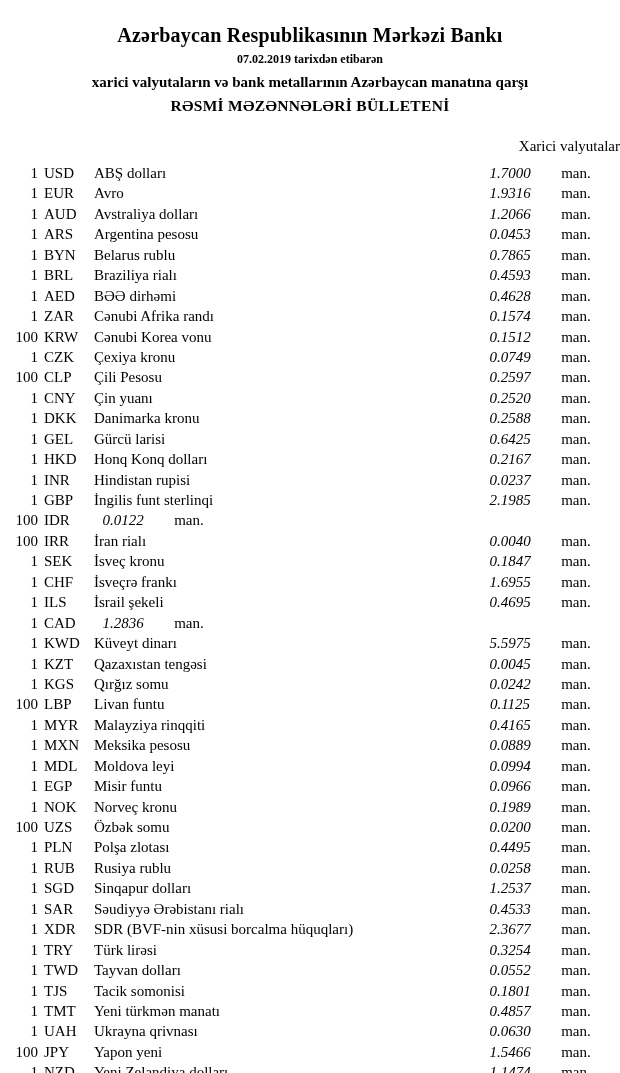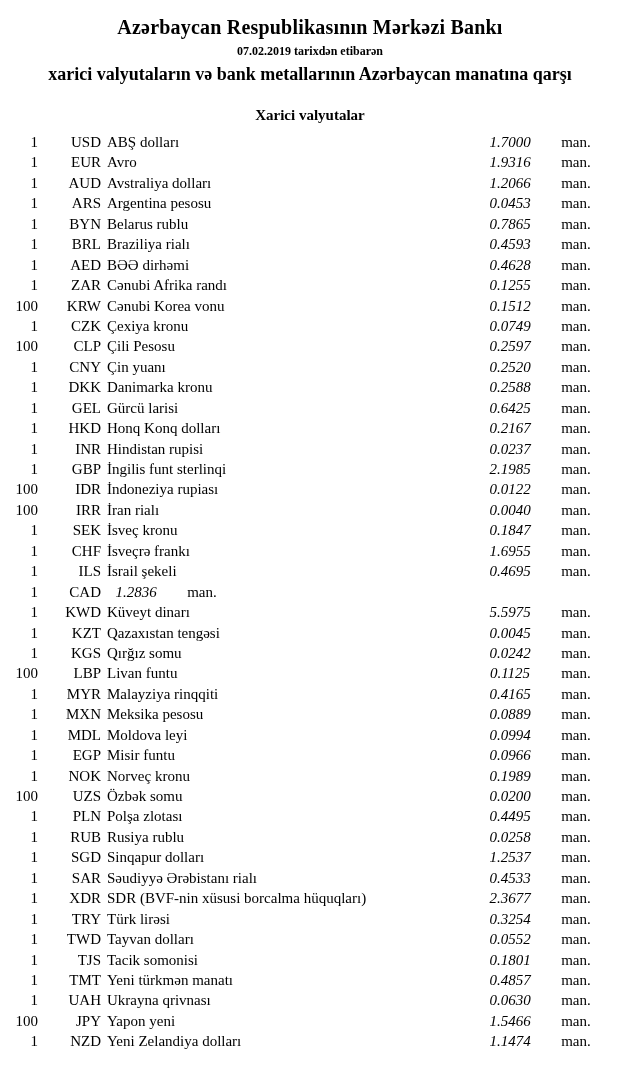--- a/index.html
+++ b/index.html
@@ -11,48 +11,48 @@
   }
   .page {
     position: relative;
     width: 620px;
     height: 1073px;
     background: #ffffff;
     overflow: hidden;
   }
   .header {
     text-align: center;
-    padding-top: 14px;
+    padding-top: 22px;
   }
   .title {
     font-size: 20px;
     font-weight: bold;
     line-height: 26px;
     letter-spacing: 0.2px;
   }
   .date-line {
     font-size: 12px;
     font-weight: bold;
     line-height: 23px;
   }
   .subtitle {
-    font-size: 18px;
+    font-size: 15px;
     font-weight: bold;
     line-height: 23px;
   }
   .bulletin-title {
     font-size: 15.5px;
     font-weight: bold;
     line-height: 23px;
     letter-spacing: 0.3px;
   }
   .section-title {
-    text-align: center;
+    text-align: right;
     font-size: 15px;
-    font-weight: bold;
+    font-weight: normal;
     line-height: 20px;
     margin-top: 19px;
   }
   .rates-table {
     margin-top: 7px;
   }
   .row {
     display: flex;
     align-items: baseline;
     height: 20.45px;
@@ -60,23 +60,23 @@
     line-height: 20.45px;
     padding-right: 23px;
   }
   .qty {
     width: 38px;
     text-align: right;
     flex: none;
   }
   .code {
     width: 44px;
-    text-align: right;
+    text-align: left;
     flex: none;
-    margin-left: 19px;
+    margin-left: 6px;
   }
   .name {
     flex: 1;
     margin-left: 6px;
     white-space: nowrap;
     overflow: hidden;
   }
   .rate {
     width: 70px;
     text-align: center;
@@ -93,20 +93,21 @@
 </style>
 </head>
 <body>
 
 <div class="page">
 
   <div class="header">
     <div class="title">Azərbaycan Respublikasının Mərkəzi Bankı</div>
     <div class="date-line">07.02.2019 tarixdən etibarən</div>
     <div class="subtitle">xarici valyutaların və bank metallarının Azərbaycan manatına qarşı</div>
+    <div class="bulletin-title">RƏSMİ MƏZƏNNƏLƏRİ BÜLLETENİ</div>
   </div>
 
   <div class="section-title">Xarici valyutalar</div>
 
   <div class="rates-table">
 
       <div class="row">
         <span class="qty">1</span>
         <span class="code">USD</span>
         <span class="name">ABŞ dolları</span>
@@ -159,21 +160,21 @@
         <span class="code">AED</span>
         <span class="name">BƏƏ dirhəmi</span>
         <span class="rate">0.4628</span>
         <span class="unit">man.</span>
       </div>
 
       <div class="row">
         <span class="qty">1</span>
         <span class="code">ZAR</span>
         <span class="name">Cənubi Afrika randı</span>
-        <span class="rate">0.1255</span>
+        <span class="rate">0.1574</span>
         <span class="unit">man.</span>
       </div>
 
       <div class="row">
         <span class="qty">100</span>
         <span class="code">KRW</span>
         <span class="name">Cənubi Korea vonu</span>
         <span class="rate">0.1512</span>
         <span class="unit">man.</span>
       </div>
@@ -238,21 +239,20 @@
         <span class="qty">1</span>
         <span class="code">GBP</span>
         <span class="name">İngilis funt sterlinqi</span>
         <span class="rate">2.1985</span>
         <span class="unit">man.</span>
       </div>
 
       <div class="row">
         <span class="qty">100</span>
         <span class="code">IDR</span>
-        <span class="name">İndoneziya rupiası</span>
         <span class="rate">0.0122</span>
         <span class="unit">man.</span>
       </div>
 
       <div class="row">
         <span class="qty">100</span>
         <span class="code">IRR</span>
         <span class="name">İran rialı</span>
         <span class="rate">0.0040</span>
         <span class="unit">man.</span>

